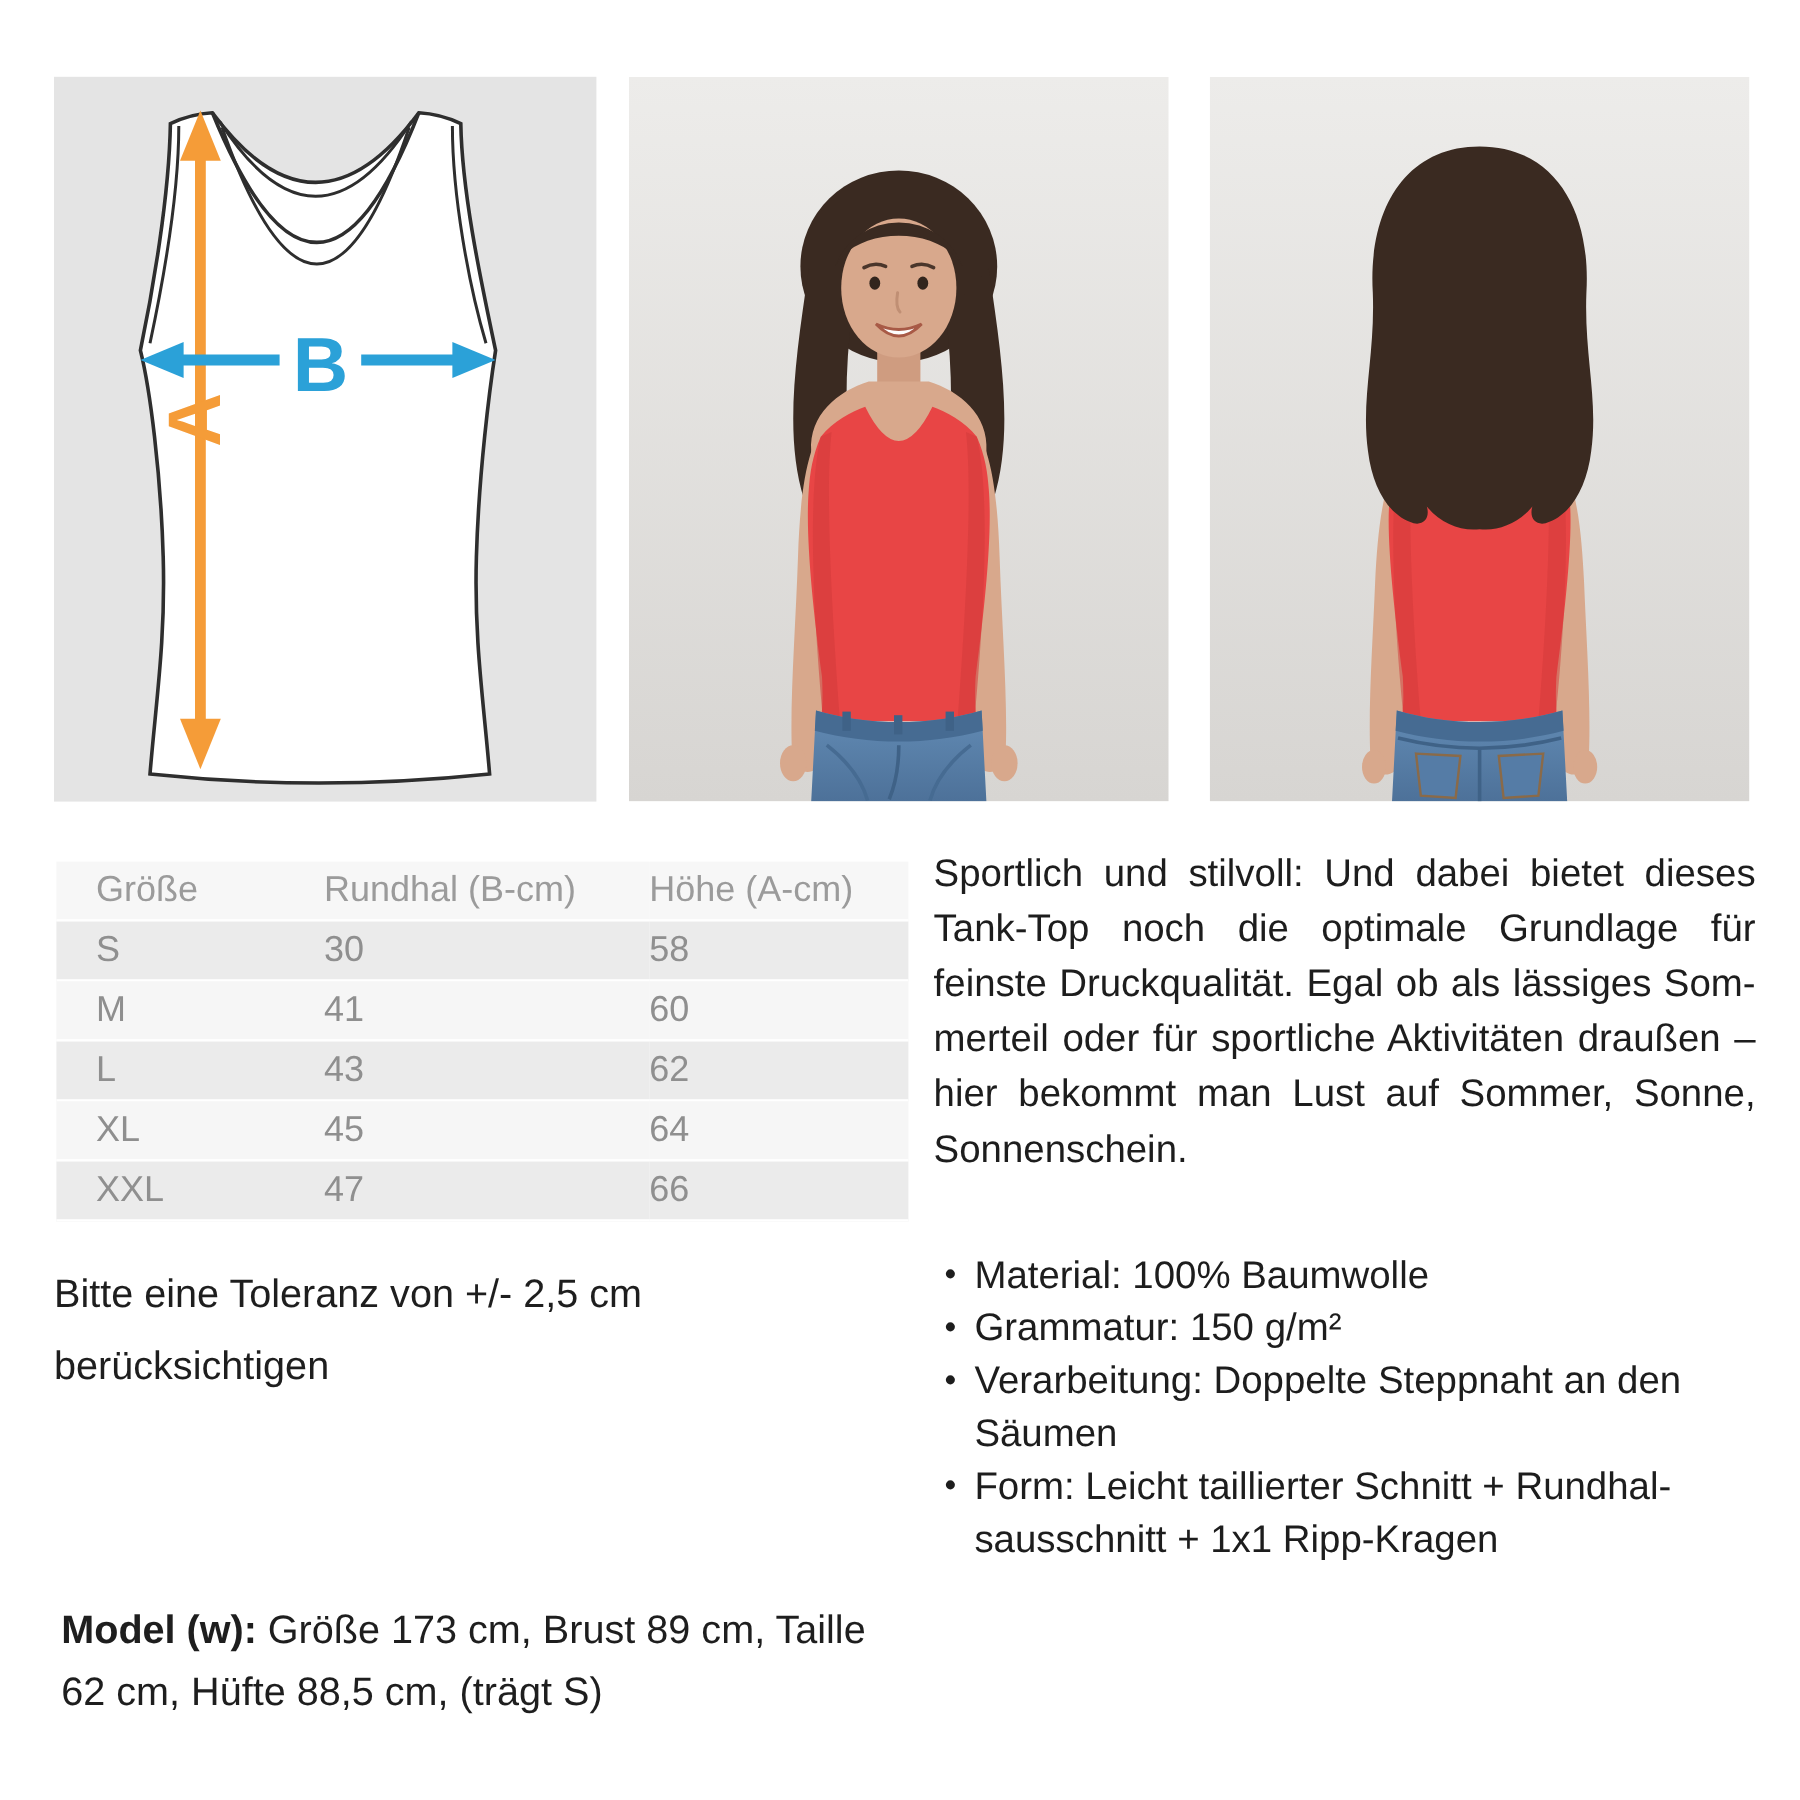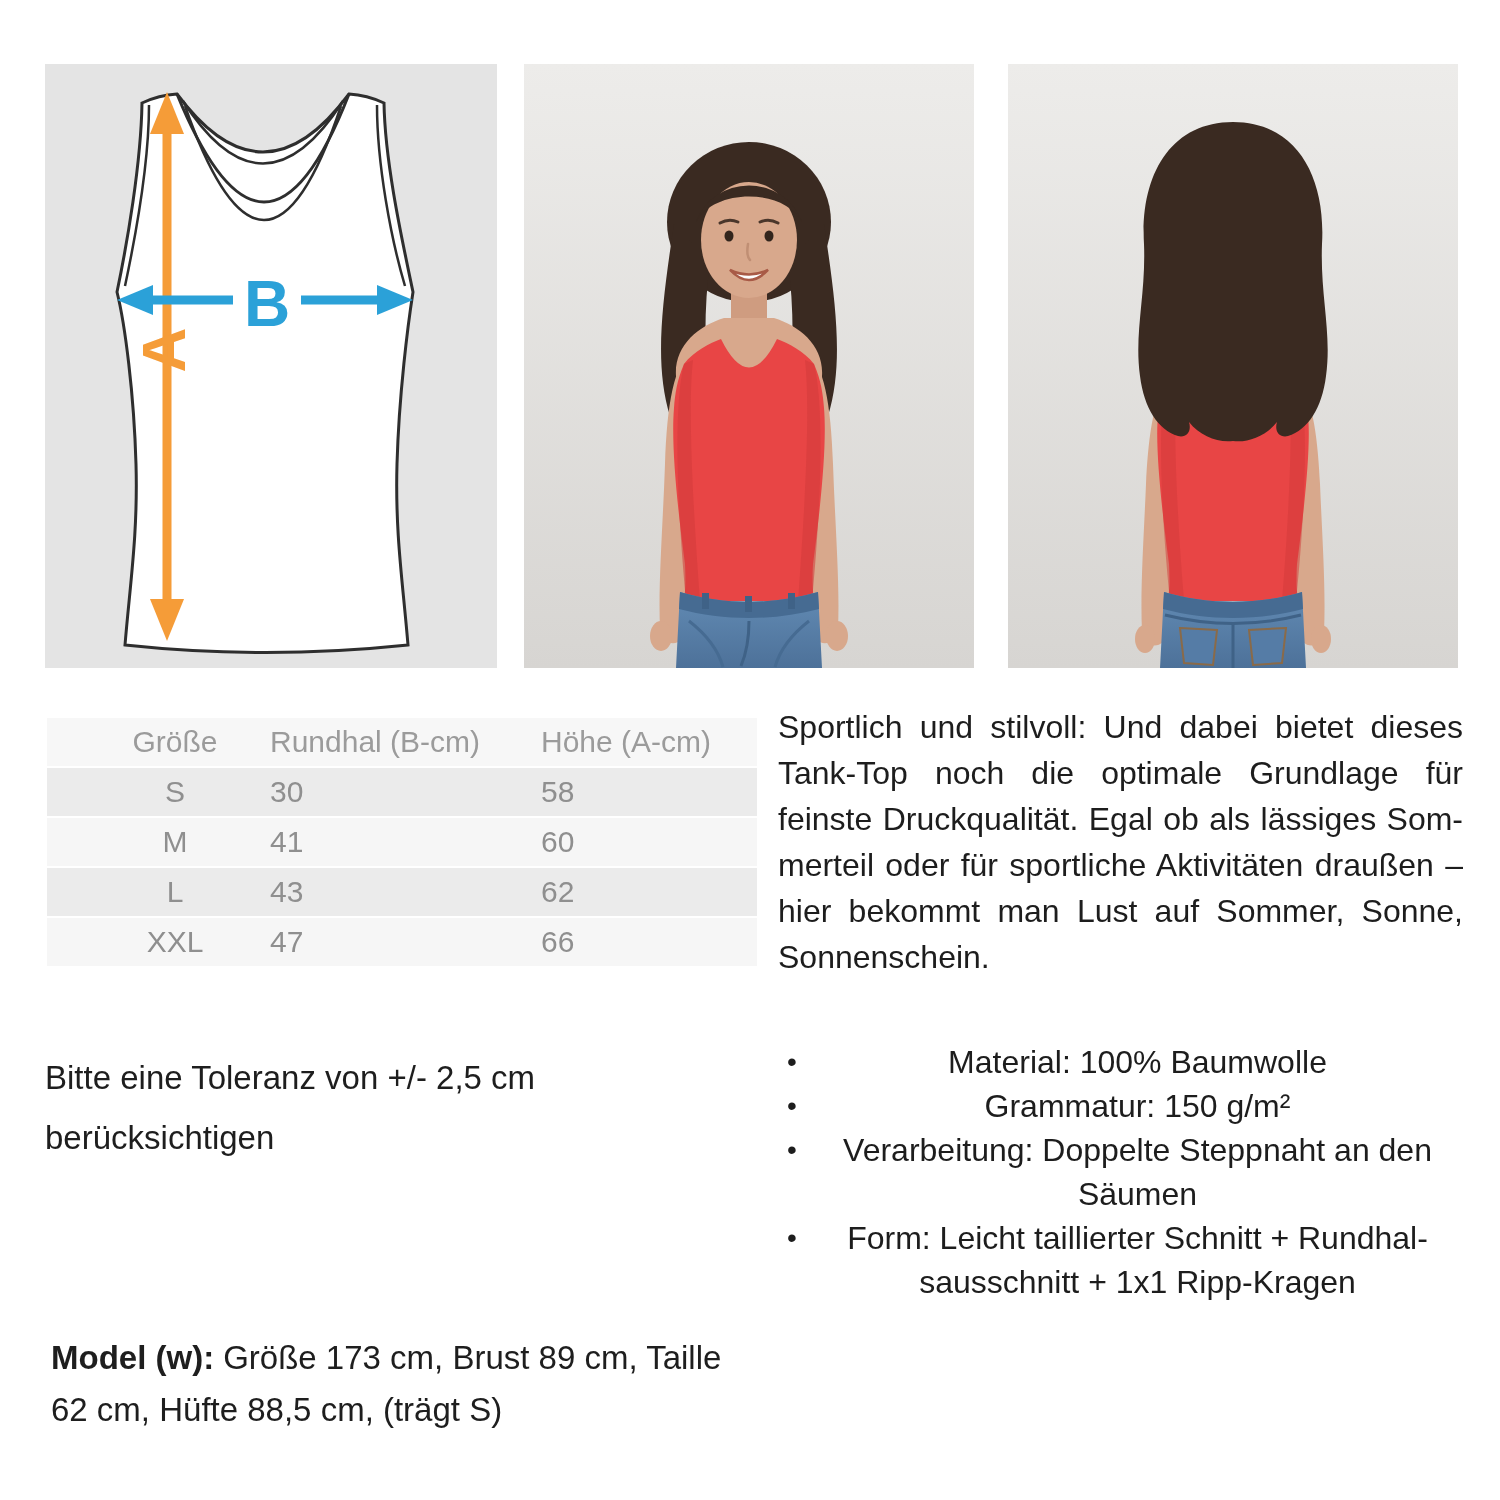--- a/index.html
+++ b/index.html
@@ -14,40 +14,40 @@
   .panel svg{display:block;}
 
   
   .size-table{position:absolute;left:47px;top:718px;width:710px;border-collapse:separate;border-spacing:0;
               table-layout:fixed;font-size:30px;}
   .size-table th,.size-table td{height:50px;box-sizing:border-box;font-weight:400;text-align:left;
               border-bottom:2px solid #ffffff;padding:0;}
   .size-table col.c1{width:223px;}
   .size-table col.c2{width:271px;}
   .size-table col.c3{width:216px;}
-  .size-table th:first-child,.size-table td:first-child{padding-left:33px;text-align:center;}
+  .size-table th:first-child,.size-table td:first-child{padding-left:33px;}
   .size-table thead tr{background:#f7f7f7;}
   .size-table thead th{color:#9b9b9b;}
   .size-table tbody td{color:#8f8f8f;}
   .size-table tbody tr:nth-child(odd){background:#ebebeb;}
   .size-table tbody tr:nth-child(even){background:#f6f6f6;}
 
   .tolerance{position:absolute;left:45px;top:1048px;width:720px;margin:0;
              font-size:33px;line-height:60px;color:#1e1e1e;}
 
   .model-info{position:absolute;left:45px;top:1326px;width:700px;margin:6px;
               font-size:33px;line-height:52px;color:#1e1e1e;}
   .model-info b{font-weight:700;margin-right:9px;}
 
   .description{position:absolute;left:778px;top:704px;width:685px;margin:0;
                font-size:32px;line-height:46px;text-align:justify;color:#1d1d1d;}
 
   .features{position:absolute;left:778px;top:1040px;width:685px;margin:0;padding:0;
             list-style:none;font-size:32px;line-height:44px;color:#1d1d1d;}
-  .features li{position:relative;padding-left:34px;text-align:center;}
+  .features li{position:relative;padding-left:34px;}
   .features li::before{content:"\2022";position:absolute;left:9px;top:0;font-size:28px;color:#1d1d1d;}
 </style>
 </head>
 <body>
 
 <div class="sheet">
 
   <div class="panel" id="diagram-panel">
     <svg width="452" height="604" viewBox="0 0 452 604">
 
@@ -237,20 +237,25 @@
         <td>M</td>
         <td>41</td>
         <td>60</td>
       </tr>
       <tr>
         <td>L</td>
         <td>43</td>
         <td>62</td>
       </tr>
       <tr>
+        <td>XL</td>
+        <td>45</td>
+        <td>64</td>
+      </tr>
+      <tr>
         <td>XXL</td>
         <td>47</td>
         <td>66</td>
       </tr>
     </tbody>
   </table>
 
   <p class="tolerance">Bitte eine Toleranz von +/- 2,5 cm berücksichtigen</p>
 
   <p class="model-info"><b>Model (w):</b><span>Größe 173 cm, Brust 89 cm, Taille 62 cm, Hüfte 88,5 cm, (trägt S)</span></p>

